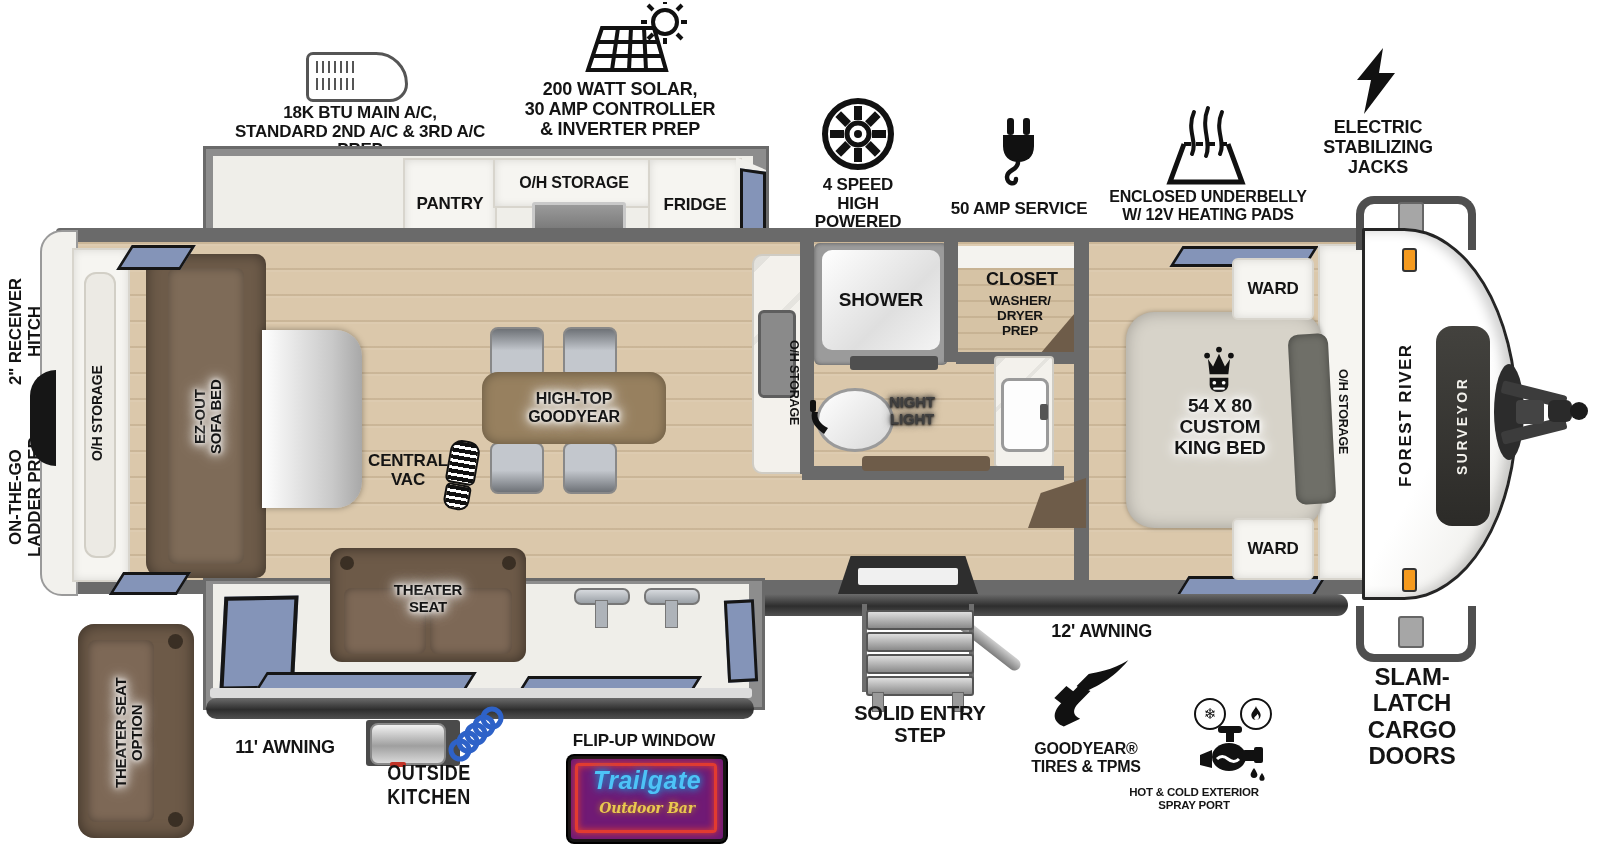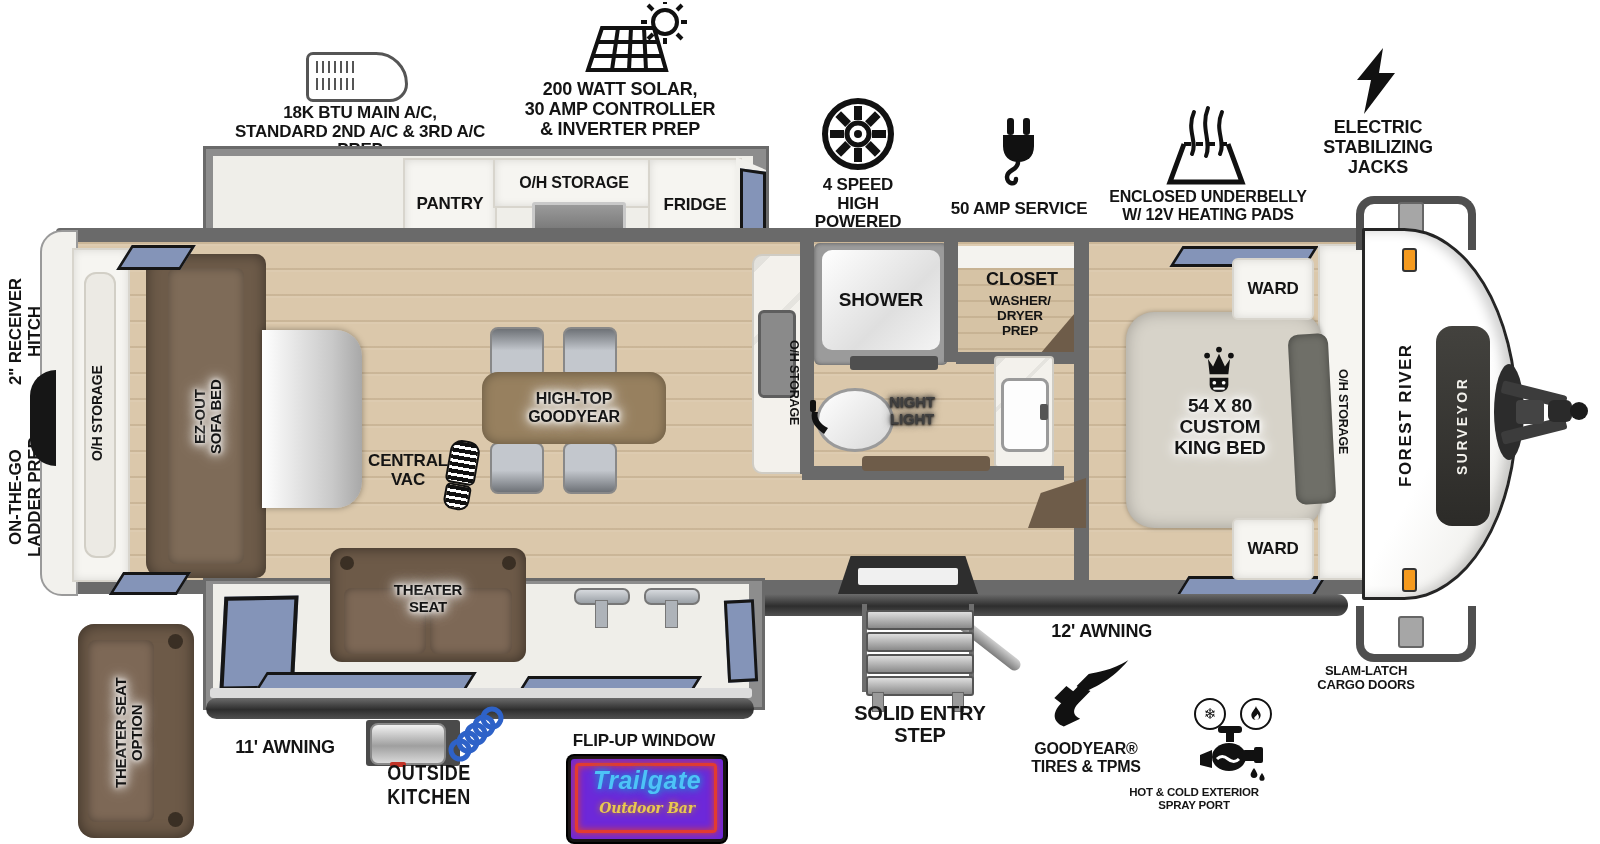--- a/index.html
+++ b/index.html
@@ -314,21 +314,21 @@
           <circle cx="22" cy="36" r="9"></circle>
           <circle cx="30" cy="28" r="9"></circle>
           <circle cx="38" cy="20" r="9"></circle>
           <circle cx="46" cy="12" r="9"></circle>
       </g>
     </svg>
   </div>
   <div class="ab lbl" style="left:344px;top:766px;width:170px;font-size:18px;transform:scaleY(1.2);letter-spacing:0.5px;">OUTSIDE KITCHEN</div>
 
   <div class="ab lbl" style="left:572px;top:732px;width:144px;font-size:17px;">FLIP-UP WINDOW</div>
-  <div class="ab" style="left:568px;top:756px;width:152px;height:80px;background:#6d28d9;border:3px solid #151515;border-radius:6px;box-shadow:0 0 0 2px #000;">
+  <div class="ab" style="left:568px;top:756px;width:152px;height:80px;background:#701a75;border:3px solid #151515;border-radius:6px;box-shadow:0 0 0 2px #000;">
     <div class="ab" style="left:4px;top:4px;width:136px;height:64px;border:3px solid #e23b30;border-radius:4px;box-shadow:0 0 7px #e23b30,inset 0 0 7px #e23b30;"></div>
     <div class="ab lbl" style="left:6px;top:8px;width:140px;font-size:25px;font-style:italic;color:#4dc3f7;letter-spacing:0.5px;text-shadow:0 0 6px #1f8fd0,0 0 12px #1f8fd0;">Trailgate</div>
     <div class="ab lbl" style="left:14px;top:42px;width:124px;font-size:14px;font-style:italic;font-family:'DejaVu Serif',serif;color:#eac94f;text-shadow:0 0 6px #b98c1e;">Outdoor Bar</div>
   </div>
 
   <div class="ab lbl" style="left:1040px;top:622px;width:112px;font-size:18px;text-align:right;">12' AWNING</div>
 
   <div class="ab" style="left:1044px;top:658px;width:86px;height:80px;">
     <svg width="86" height="80" viewBox="0 0 100 92">
       <g fill="#111">
@@ -360,21 +360,21 @@
       <path d="M19,35 q5,-5 11,0 t11,0" stroke="#fff" stroke-width="3" fill="none"></path>
       <g fill="#111">
         <path d="M56,44 c0,0 -3.4,4.6 -3.4,6.6 a3.4,3.4 0 0,0 6.8,0 c0,-2 -3.4,-6.6 -3.4,-6.6 Z"></path>
         <path d="M64,49 c0,0 -2.6,3.6 -2.6,5.2 a2.6,2.6 0 0,0 5.2,0 c0,-1.6 -2.6,-5.2 -2.6,-5.2 Z"></path>
       </g>
     </svg>
   </div>
   <div class="ab lbl" style="left:1114px;top:786px;width:160px;font-size:11.5px;">HOT &amp; COLD EXTERIOR
 SPRAY PORT</div>
 
-  <div class="ab lbl" style="left:1292px;top:664px;width:148px;font-size:13px;">SLAM-LATCH
+  <div class="ab lbl" style="left:1338px;top:664px;width:148px;font-size:24px;">SLAM-LATCH
 CARGO DOORS</div>
 
   <div class="ab" style="left:78px;top:624px;width:116px;height:214px;background:#6d5a48;border-radius:16px;box-shadow:inset 0 0 16px rgba(0,0,0,0.5);"></div>
   <div class="ab" style="left:88px;top:640px;width:66px;height:182px;background:#7d6856;border-radius:8px;box-shadow:inset 0 0 10px rgba(0,0,0,0.35);"></div>
   <div class="ab" style="left:168px;top:634px;width:15px;height:15px;background:#3a2f24;border-radius:50%;"></div>
   <div class="ab" style="left:168px;top:812px;width:15px;height:15px;background:#3a2f24;border-radius:50%;"></div>
   <div class="ab lbl vt c glow" style="left:96px;top:660px;width:66px;height:146px;font-size:15px;">THEATER SEAT
 OPTION</div>
 
 </div>

